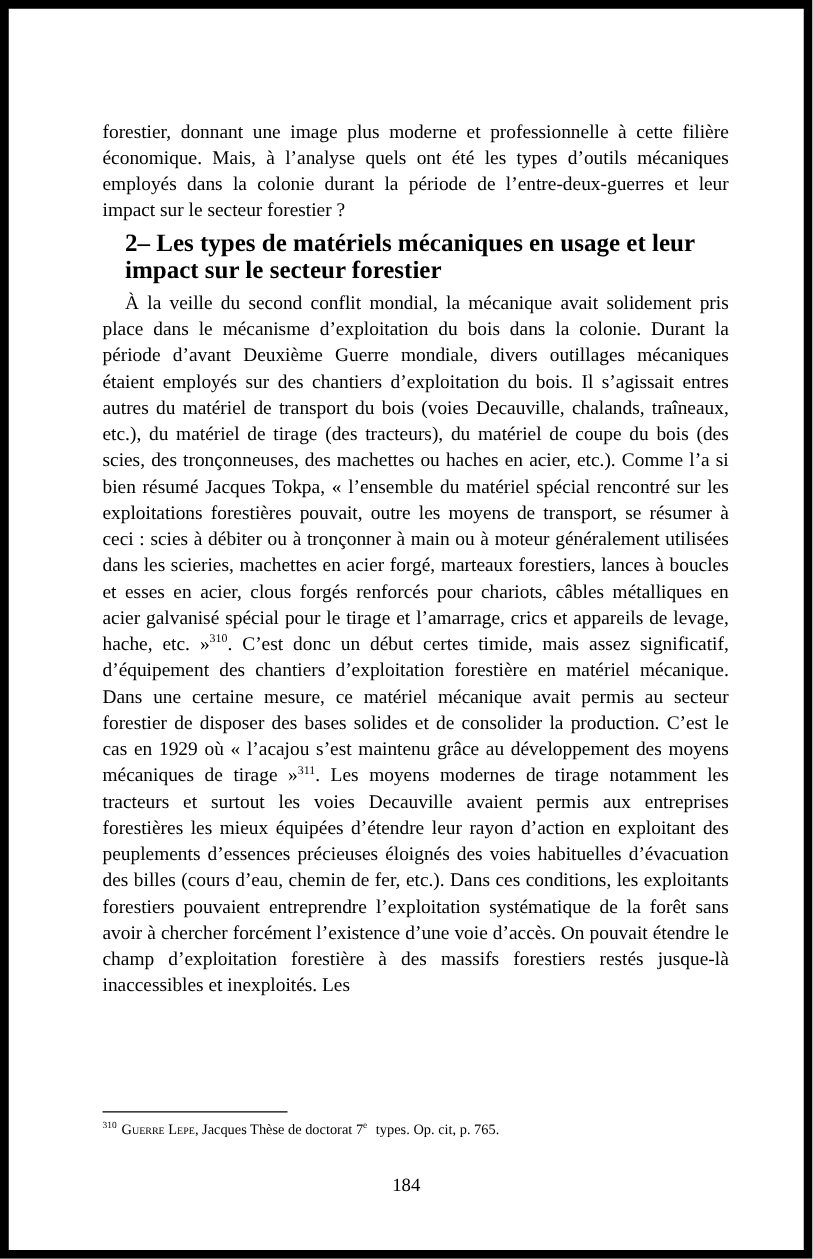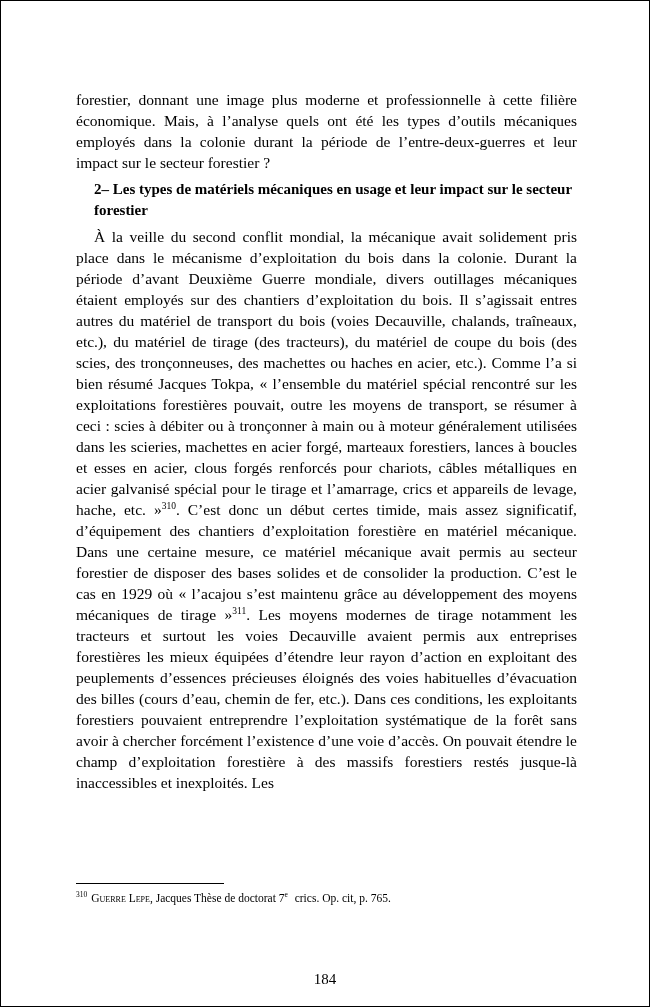--- a/index.html
+++ b/index.html
@@ -3,39 +3,39 @@
 <meta charset="utf-8">
 <style>
   * { margin: 0; padding: 0; box-sizing: border-box; }
   html, body { background: #f4f4f4; }
   .page {
     position: relative;
     width: 650px;
     height: 1007px;
     margin: 0 auto;
     background: #ffffff;
-    border: 1px solid #000000;
+    border: 7px solid #000000;
     overflow: hidden;
     font-family: "Liberation Serif", "DejaVu Serif", serif;
     color: #000;
   }
   .text-block {
     position: absolute;
     left: 75px;
     top: 88px;
     width: 501px;
     font-size: 15.5px;
     line-height: 21px;
   }
   .para {
     text-align: justify;
   }
   .para.indent { text-indent: 18px; }
   .heading {
-    font-size: 15px;
+    font-size: 20px;
     font-weight: bold;
     line-height: 21px;
     margin: 6px 2px 5px 18px;
     text-align: left;
   }
   sup.fnref {
     font-size: 9.5px;
     line-height: 0;
     vertical-align: super;
   }
@@ -62,21 +62,20 @@
   }
   .smallcaps { font-variant: small-caps; }
   .italic { }
   .page-number {
     position: absolute;
     left: 0;
     top: 934px;
     width: 100%;
     text-align: center;
     font-size: 15px;
-    margin-top: 36px;
   }
 </style>
 </head>
 <body>
 
 <div class="page">
 
   <div class="text-block">
 
     <p class="para">forestier, donnant une image plus moderne et professionnelle à cette filière économique. Mais, à l’analyse quels ont été les types d’outils mécaniques employés dans la colonie durant la période de l’entre-deux-guerres et leur impact sur le secteur forestier ?</p>
@@ -84,20 +83,20 @@
     <h2 class="heading">2– Les types de matériels mécaniques en usage et leur impact sur le secteur forestier</h2>
 
     <p class="para indent"><span>À la veille du second conflit mondial, la mécanique avait solidement pris place dans le mécanisme d’exploitation du bois dans la colonie. Durant la période d’avant Deuxième Guerre mondiale, divers outillages mécaniques étaient employés sur des chantiers d’exploitation du bois. Il s’agissait entres autres du matériel de transport du bois (voies Decauville, chalands, traîneaux, etc.), du matériel de tirage (des tracteurs), du matériel de coupe du bois (des scies, des tronçonneuses, des machettes ou haches en acier, etc.). Comme l’a si bien résumé Jacques Tokpa, « l’ensemble du matériel spécial rencontré sur les exploitations forestières pouvait, outre les moyens de transport, se résumer à ceci : scies à débiter ou à tronçonner à main ou à moteur généralement utilisées dans les scieries, machettes en acier forgé, marteaux forestiers, lances à boucles et esses en acier, clous forgés renforcés pour chariots, câbles métalliques en acier galvanisé spécial pour le tirage et l’amarrage, crics et appareils de levage, hache, etc. »</span><sup class="fnref">310</sup><span>. C’est donc un début certes timide, mais assez significatif, d’équipement des chantiers d’exploitation forestière en matériel mécanique. Dans une certaine mesure, ce matériel mécanique avait permis au secteur forestier de disposer des bases solides et de consolider la production. C’est le cas en 1929 où « l’acajou s’est maintenu grâce au développement des moyens mécaniques de tirage »</span><sup class="fnref">311</sup><span>. Les moyens modernes de tirage notamment les tracteurs et surtout les voies Decauville avaient permis aux entreprises forestières les mieux équipées d’étendre leur rayon d’action en exploitant des peuplements d’essences précieuses éloignés des voies habituelles d’évacuation des billes (cours d’eau, chemin de fer, etc.). Dans ces conditions, les exploitants forestiers pouvaient entreprendre l’exploitation systématique de la forêt sans avoir à chercher forcément l’existence d’une voie d’accès. On pouvait étendre le champ d’exploitation forestière à des massifs forestiers restés jusque-là inaccessibles et inexploités. Les</span></p>
 
   </div>
 
   <div class="footnotes">
 
     <div class="fn-rule"></div>
 
-    <p class="fn"><sup>310</sup><span class="smallcaps">Guerre Lepe</span><span>, Jacques Thèse de doctorat 7</span><sup>e</sup><span> crics. </span><span class="italic">Op. cit</span><span>, p. 765.</span></p>
+    <p class="fn"><sup>310</sup><span class="smallcaps">Guerre Lepe</span><span>, Jacques Thèse de doctorat 7</span><sup>e</sup><span> types. </span><span class="italic">Op. cit</span><span>, p. 765.</span></p>
 
 
   </div>
 
   <div class="page-number">184</div>
 
 </div>
 
 </body></html>

